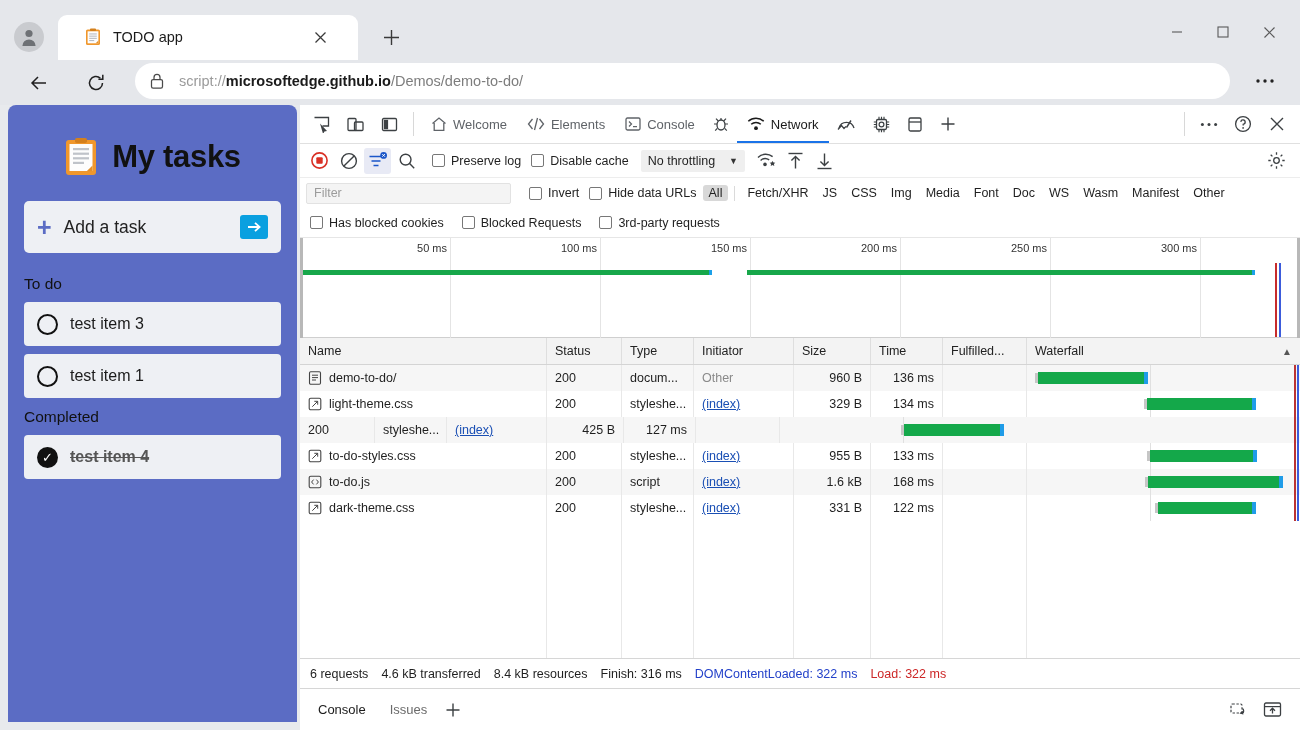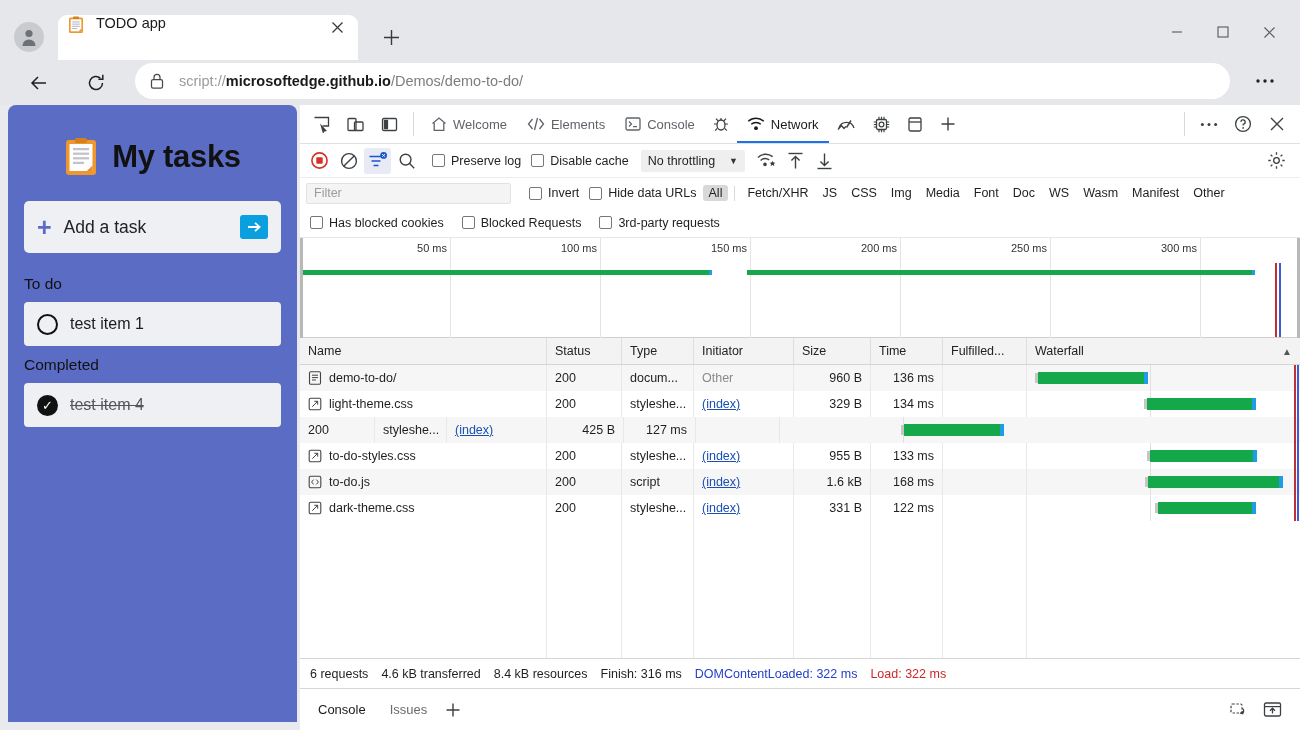--- a/index.html
+++ b/index.html
@@ -16,21 +16,21 @@
 
   .profile-btn {
     position:absolute; left:14px; top:22px; width:30px; height:30px; border-radius:50%;
     background:#c9cbcf; display:flex; align-items:center; justify-content:center;
   }
   .profile-btn svg { display:block; }
 
   .tabstrip { position:absolute; left:58px; top:14px; height:46px; display:flex; align-items:center; }
   .tab {
     width:300px; height:45px; background:#fff; border-radius:9px 9px 0 0;
-    display:flex; padding:0 8px; position:relative;
+    display:flex; align-items:center; padding:0 25px; position:relative;
   }
   .tab-fav { width:20px; height:20px; margin-right:10px; flex:0 0 auto; }
   .tab-title { font-size:14.5px; color:#1b1b1b; flex:1 1 auto; white-space:nowrap; overflow:hidden; }
   .tab-close { width:26px; height:26px; display:flex; align-items:center; justify-content:center; border-radius:4px; }
   .newtab { width:34px; height:34px; margin-left:16px; display:flex; align-items:center; justify-content:center; border-radius:5px; }
 
   .winctl { position:absolute; top:14px; right:8px; display:flex; }
   .winctl > div { width:46px; height:36px; display:flex; align-items:center; justify-content:center; }
 
   .navbar { position:absolute; left:0; top:60px; width:1300px; height:45px; display:flex; align-items:center; }
@@ -66,21 +66,21 @@
   .task {
     background:#eef0f4; border-radius:4px; height:44px; display:flex; align-items:center;
     padding:0 13px; margin-bottom:8px;
   }
   .task .ring { width:21px; height:21px; border:2.6px solid #111; border-radius:50%; margin-right:12px; flex:0 0 auto; }
   .task .filled {
     width:21px; height:21px; border-radius:50%; background:#111; margin-right:12px; flex:0 0 auto;
     display:flex; align-items:center; justify-content:center; color:#fff; font-size:13px; line-height:1;
   }
   .task-label { font-size:16px; color:#1b1b1b; }
-  .task-label.done { text-decoration:line-through; color:#555; }
+  .task-label.done { text-decoration:line-through; color:#555;font-weight:bold; }
 
   
   .devtools {
     position:absolute; left:300px; top:105px; width:1000px; height:625px;
     background:#fff; display:flex; flex-direction:column;
     font-size:12.5px; color:#1f1f1f;
   }
 
   .dt-tabbar { height:39px; display:flex; align-items:center; border-bottom:1px solid #e0e0e0; flex:0 0 auto; }
   .dt-icbtn { width:30px; height:30px; display:flex; align-items:center; justify-content:center; margin:0 2px; border-radius:3px; }
@@ -271,20 +271,24 @@
         <svg width="15" height="12" viewBox="0 0 15 12">
             <path d="M1 6h11M8 1.8L12.6 6 8 10.2" fill="none" stroke="#fff" stroke-width="1.8"></path>
           </svg>
       </span>
     </div>
 
     <div>
       <div class="section-label">To do</div>
       <div class="task">
         <span class="ring"></span>
+        <span class="task-label">test item 3</span>
+      </div>
+      <div class="task">
+        <span class="ring"></span>
         <span class="task-label">test item 1</span>
       </div>
     </div>
 
     <div>
       <div class="section-label">Completed</div>
       <div class="task">
         <span class="filled">✓</span>
         <span class="task-label done">test item 4</span>
       </div>

